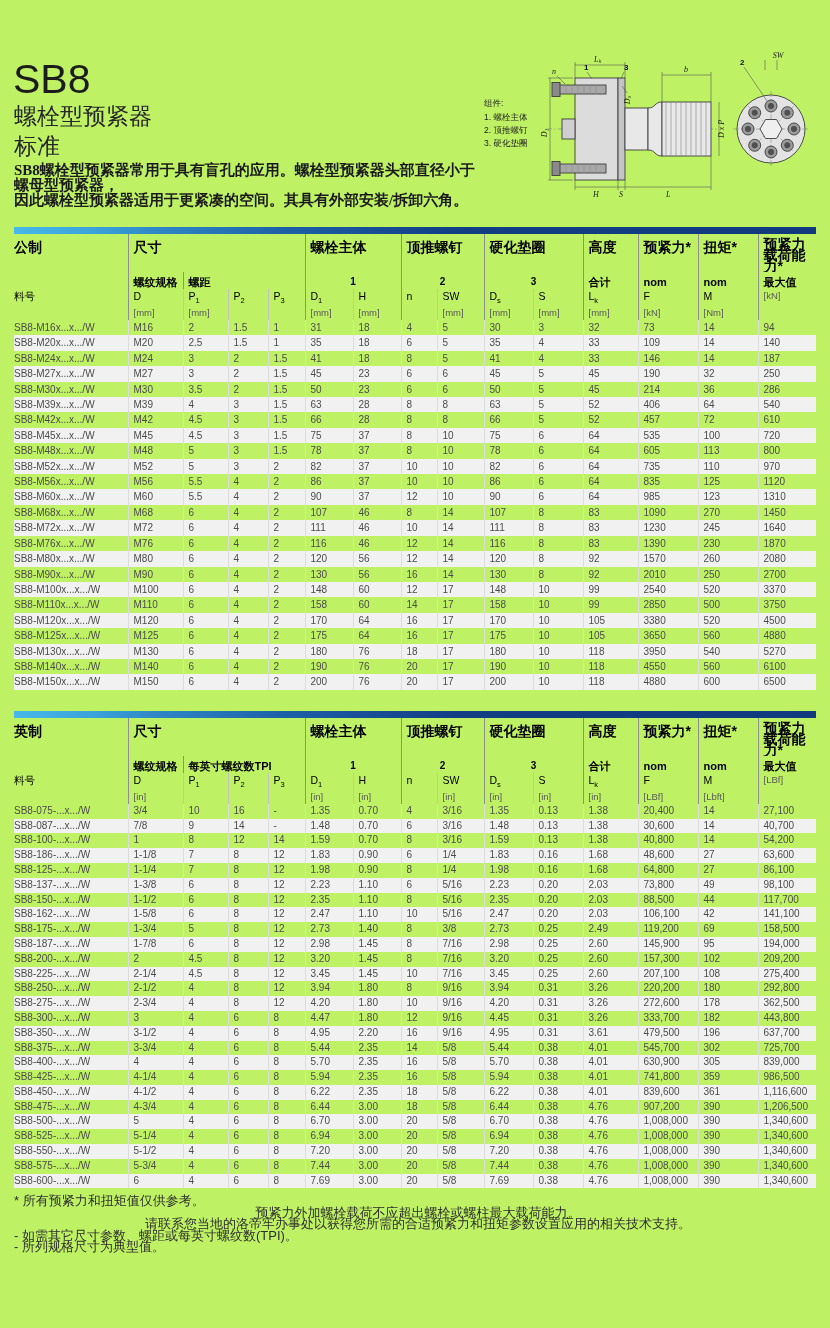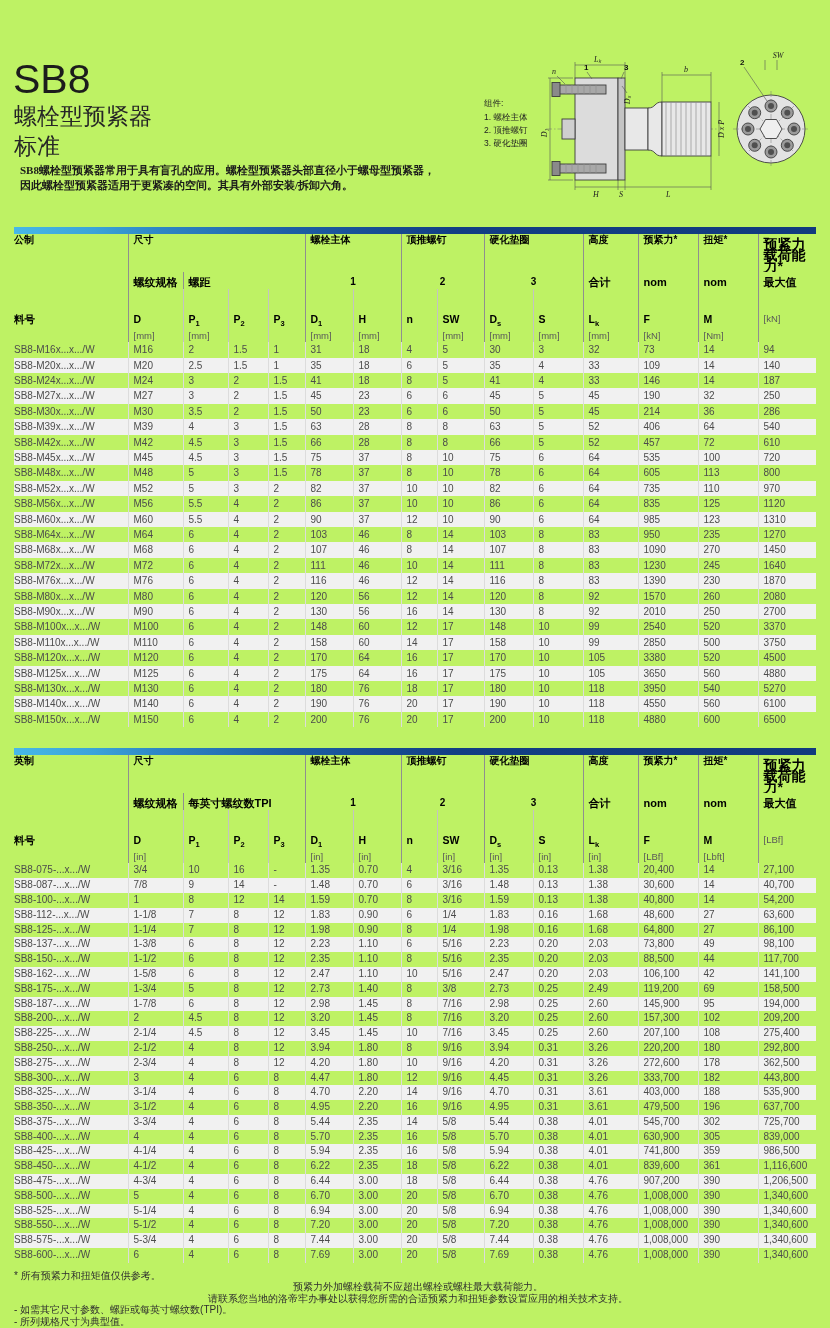--- a/index.html
+++ b/index.html
@@ -5,60 +5,60 @@
   * { box-sizing: border-box; }
   html,body { margin:0; padding:0; background:#fff; }
   .page { position:relative; width:830px; height:1328px; background:#bef264;
           font-family:"Liberation Sans", sans-serif; overflow:hidden; }
 
   
   .top { position:relative; height:227px; }
   .brand-title   { position:absolute; left:13px; top:58px;  font-size:41px; line-height:42px; color:#1c1c1c; font-weight:400; }
   .brand-sub     { position:absolute; left:14px; top:103px; font-size:23px; line-height:26px; color:#262626; font-weight:400; }
   .brand-variant { position:absolute; left:14px; top:133px; font-size:23px; line-height:26px; color:#262626; font-weight:400; }
-  .desc { position:absolute; left:20px; top:163px; width:475px;
+  .desc { position:absolute; left:14px; top:163px; width:475px;
           font-family:"Liberation Serif", serif; font-weight:600;
-          font-size:11px; line-height:15px; color:#1a1a1a; }
+          font-size:15px; line-height:15px; color:#1a1a1a; }
   .diagram { position:absolute; left:478px; top:48px; width:348px; height:172px; }
   .dleg  { font:8.5px "Liberation Sans", sans-serif; fill:#222; }
   .ddim  { font:italic 8px "Liberation Serif", serif; fill:#222; }
   .dref  { font:bold 8px "Liberation Sans", sans-serif; fill:#111; }
   .dln   { stroke:#555; stroke-width:0.6; fill:none; }
   .dout  { stroke:#3c3c3c; stroke-width:0.9; }
   .dcl   { stroke:#777; stroke-width:0.5; stroke-dasharray:6 2 1.5 2; fill:none; }
   .dhatch{ stroke:#8f8f8f; stroke-width:0.7; }
 
   
   .section { margin:0 14px; }
   .bar { height:7px; width:802px; }
   table.spec { border-collapse:collapse; table-layout:fixed; width:802px; }
   .spec th { font-weight:bold; color:#000; text-align:left; vertical-align:top;
              padding:0 0 0 5px; white-space:nowrap; overflow:hidden; }
   .spec th:first-child, .spec td:first-child { padding-left:0; }
-  .g-row th { font-size:10px; line-height:12px; height:23px; }
+  .g-row th { font-size:14px; padding-top:7px; line-height:12px; height:23px; }
   .g-row th.wrap { white-space:normal; line-height:11px; padding-top:5px; font-size:14px; }
   .m-row th { font-size:11px; line-height:12px; height:17px; vertical-align:bottom; padding-bottom:1px; }
   .m-row th.ref { text-align:center; font-size:10px; padding-left:0; }
   .c-row th { height:31px; padding-top:1px; }
-  .cl { font-size:10.5px; line-height:13px; font-weight:bold; color:#000;margin-top:23px; }
+  .cl { font-size:10.5px; line-height:13px; font-weight:normal; color:#000; }
   .cl sub { font-size:7.5px; }
   .cu { font-size:9.5px; line-height:12px; font-weight:normal; color:#595959; }
   .spec tbody td { font-size:10px; color:#4c4c4c; line-height:15.4px; height:15.4px;
                    padding:0 0 0 5px; white-space:nowrap; overflow:hidden; }
   .spec.imp tbody td { line-height:14.8px; height:14.8px; }
   .spec tbody tr:nth-child(even) td { background:#f1f1f1; }
   .spec tbody td + td { border-left:1px solid #dcdcdc; }
   .g-row th + th, .m-row th + th, .c-row th + th { border-left:1px solid #8f8f8f; }
   .c-row th:nth-child(3), .c-row th:nth-child(4), .c-row th:nth-child(5),
   .c-row th:nth-child(7), .c-row th:nth-child(9), .c-row th:nth-child(11)
       { border-left-color:#c3c3c3; }
   .gap { height:21px; }
 
   
-  .notes { margin:7px 14px 5px; font-size:10px; line-height:11.5px; color:#2e2e2e; }
+  .notes { margin:7px 14px 5px; font-size:13px; line-height:11.5px; color:#2e2e2e; }
   .notes .cont { padding-left:6px;text-align:center; }
 </style>
 </head>
 <body>
 
 <div class="page">
 
   <div class="top">
     <div class="brand-title">SB8</div>
     <div class="brand-sub">螺栓型预紧器</div>
@@ -501,37 +501,20 @@
             <td>12</td>
             <td>10</td>
             <td>90</td>
             <td>6</td>
             <td>64</td>
             <td>985</td>
             <td>123</td>
             <td>1310</td>
           </tr>
           <tr>
-            <td>SB8-M64x...x.../W</td>
-            <td>M64</td>
-            <td>6</td>
-            <td>4</td>
-            <td>2</td>
-            <td>103</td>
-            <td>46</td>
-            <td>8</td>
-            <td>14</td>
-            <td>103</td>
-            <td>8</td>
-            <td>83</td>
-            <td>950</td>
-            <td>235</td>
-            <td>1270</td>
-          </tr>
-          <tr>
             <td>SB8-M68x...x.../W</td>
             <td>M68</td>
             <td>6</td>
             <td>4</td>
             <td>2</td>
             <td>107</td>
             <td>46</td>
             <td>8</td>
             <td>14</td>
             <td>107</td>
@@ -886,21 +869,21 @@
             <td>8</td>
             <td>3/16</td>
             <td>1.59</td>
             <td>0.13</td>
             <td>1.38</td>
             <td>40,800</td>
             <td>14</td>
             <td>54,200</td>
           </tr>
           <tr>
-            <td>SB8-112-...x.../W</td>
+            <td>SB8-186-...x.../W</td>
             <td>1-1/8</td>
             <td>7</td>
             <td>8</td>
             <td>12</td>
             <td>1.83</td>
             <td>0.90</td>
             <td>6</td>
             <td>1/4</td>
             <td>1.83</td>
             <td>0.16</td>
@@ -1088,37 +1071,20 @@
             <td>4.47</td>
             <td>1.80</td>
             <td>12</td>
             <td>9/16</td>
             <td>4.45</td>
             <td>0.31</td>
             <td>3.26</td>
             <td>333,700</td>
             <td>182</td>
             <td>443,800</td>
-          </tr>
-          <tr>
-            <td>SB8-325-...x.../W</td>
-            <td>3-1/4</td>
-            <td>4</td>
-            <td>6</td>
-            <td>8</td>
-            <td>4.70</td>
-            <td>2.20</td>
-            <td>14</td>
-            <td>9/16</td>
-            <td>4.70</td>
-            <td>0.31</td>
-            <td>3.61</td>
-            <td>403,000</td>
-            <td>188</td>
-            <td>535,900</td>
           </tr>
           <tr>
             <td>SB8-350-...x.../W</td>
             <td>3-1/2</td>
             <td>4</td>
             <td>6</td>
             <td>8</td>
             <td>4.95</td>
             <td>2.20</td>
             <td>16</td>

